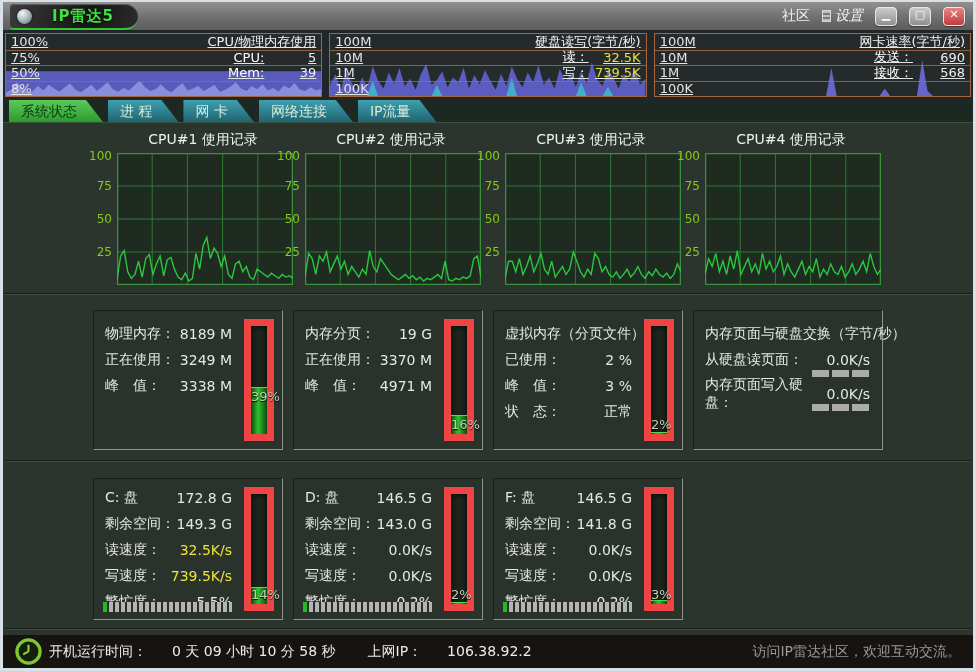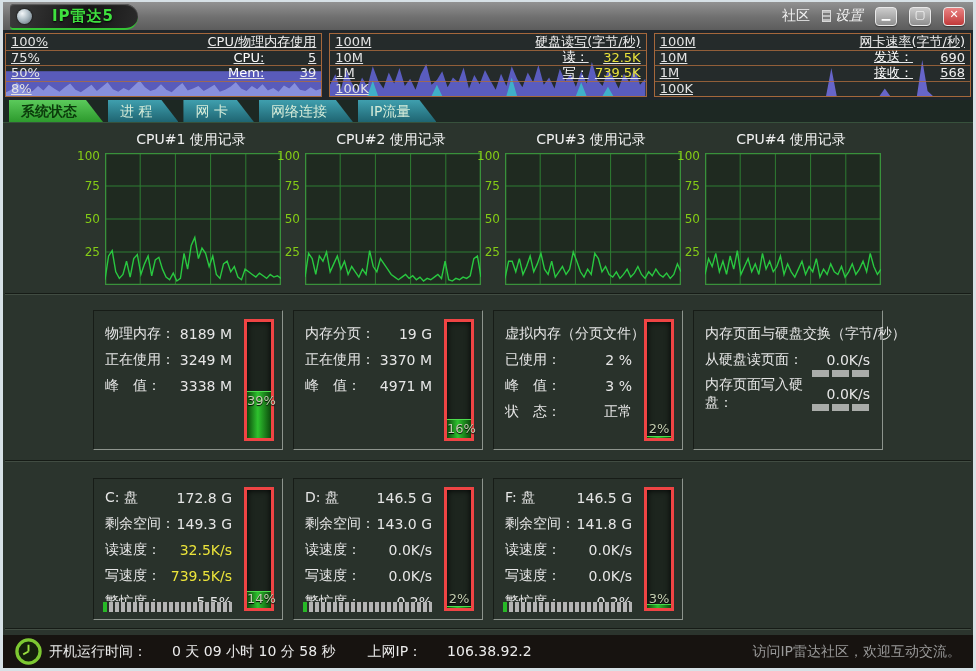--- a/index.html
+++ b/index.html
@@ -44,21 +44,21 @@
   .trow .pair{display:flex;gap:6px;align-items:center;}
   .trow .val{min-width:46px;text-align:right;color:#eeeeee;}
   .trow .val.yellow{color:#e8e13a;}
   .trow .ctitle{margin-left:auto;color:#f0f0f0;}
   
   .tabstrip{position:absolute;top:100px;left:3px;right:3px;height:23px;background:#1d2823;
     display:flex;gap:5px;padding-left:6px;border-bottom:1px solid #37513c;}
   .tab{height:22px;line-height:22px;padding:0 26px 0 12px;font-size:14px;color:#d6ecd9;
     background:linear-gradient(#3f9fae,#1f6572);
     clip-path:polygon(0 0,calc(100% - 17px) 0,100% 100%,0 100%);white-space:nowrap;}
-  .tab.active{background:linear-gradient(#5bca5b,#2d9a2d);color:#0b3b0b;font-weight:bold;}
+  .tab.active{background:linear-gradient(#5bca5b,#2d9a2d);color:#0b3b0b;font-weight:normal;}
   
   .content{position:absolute;top:123px;left:3px;right:3px;bottom:35px;background:#2b342d;}
   .sep{position:absolute;left:2px;right:2px;height:2px;border-top:1px solid #161b16;
     border-bottom:1px solid #414c42;}
   
   .cpu-group{position:absolute;top:8px;width:206px;}
   .cpu-title{text-align:center;color:#f0f0f0;font-size:14px;height:22px;padding-left:26px;}
   .cpu-body{display:flex;}
   .ylabels{position:relative;width:30px;height:132px;font-size:12px;color:#84cc16;}
   .ylabels span{position:absolute;right:5px;transform:translateY(-50%);}
@@ -70,21 +70,21 @@
   .panel.disk{top:355px;height:142px;}
   .ptext{position:absolute;left:11px;right:50px;top:10px;font-size:14px;color:#e6e6e6;}
   .ptext.full{right:12px;}
   .prow{height:26px;display:flex;justify-content:space-between;align-items:center;}
   .prow .pv{text-align:right;}
   .prow .pv.yellow{color:#ece43a;}
   .phead{height:26px;display:flex;align-items:center;white-space:nowrap;}
   .minibar{height:7px;width:58px;margin:-3px 0 4px auto;
     background:repeating-linear-gradient(90deg,#a9aca9 0 17px,#29322b 17px 20px);}
   .gauge{position:absolute;top:8px;bottom:8px;right:8px;width:30px;background:#1d251e;
-    border:3px solid #ef4444;box-shadow:inset 0 0 6px #000;}
+    border:7px solid #ef4444;box-shadow:inset 0 0 6px #000;}
   .gauge-fill{position:absolute;left:0;right:0;bottom:0;
     background:linear-gradient(90deg,#0c4a0c,#2ec22e 45%,#0c4a0c);border-top:1px solid #4ddd4d;}
   .gauge-label{position:absolute;left:0;width:100%;text-align:center;font-size:13px;color:#c3cdb0;
     text-shadow:0 1px 1px #000;}
   .busybar{position:absolute;left:9px;right:50px;bottom:7px;height:10px;
     background:repeating-linear-gradient(90deg,#b4b4b4 0 4px,#2a2f2a 4px 6px);}
   .busybar::before{content:"";position:absolute;left:0;top:0;bottom:0;width:4px;background:#27b827;}
   
   .statusbar{position:absolute;left:3px;right:3px;bottom:3px;height:33px;background:#171310;
     display:flex;align-items:center;gap:7px;padding:0 12px;font-size:14px;color:#ececec;}
@@ -214,21 +214,21 @@
 <div class="tabstrip">
   <div class="tab active">系统状态</div>
   <div class="tab">进 程</div>
   <div class="tab">网 卡</div>
   <div class="tab">网络连接</div>
   <div class="tab">IP流量</div>
 </div>
 
 <div class="content">
 
-  <div class="cpu-group" style="left:72px">
+  <div class="cpu-group" style="left:84px">
     <div class="cpu-title">CPU#1 使用记录</div>
     <div class="cpu-body">
       <div class="ylabels">
         <span style="top:3px">100</span>
         <span style="top:33px">75</span>
         <span style="top:66px">50</span>
         <span style="top:99px">25</span>
       </div>
       <svg class="cpu-svg" preserveAspectRatio="none" viewBox="0 0 100 100">
           <line x1="0" x2="100" y1="25" y2="25" stroke="#2e7d32" vector-effect="non-scaling-stroke"></line>

